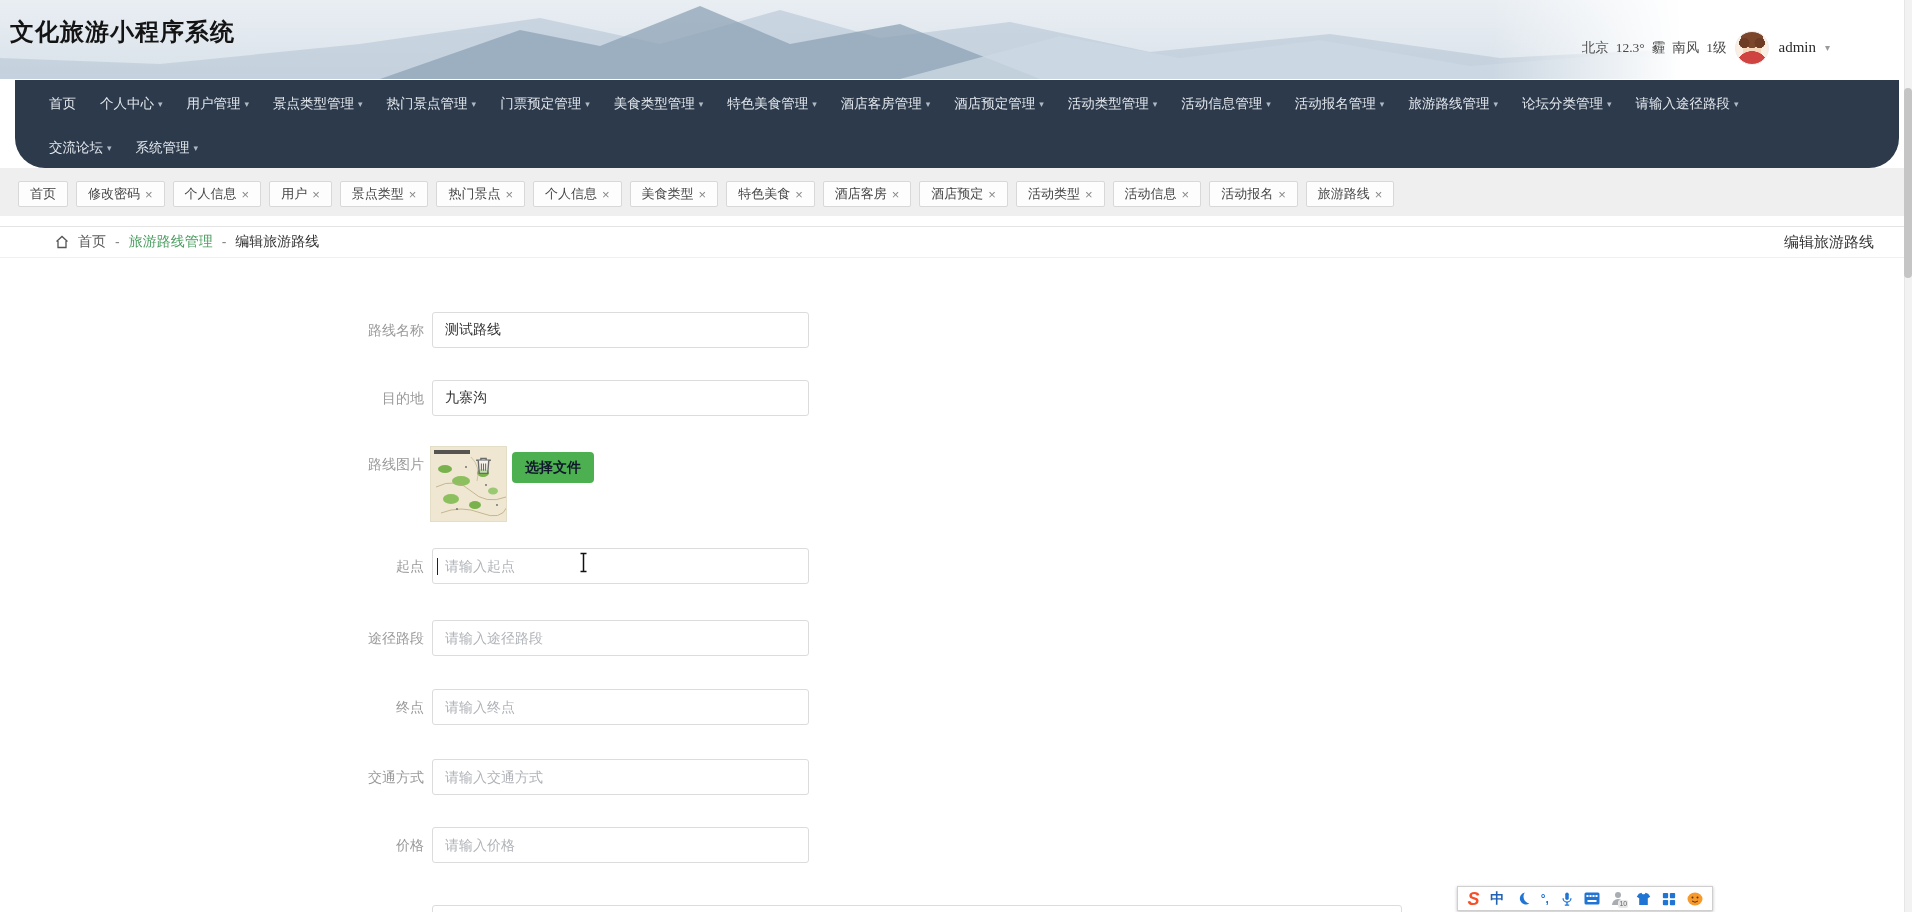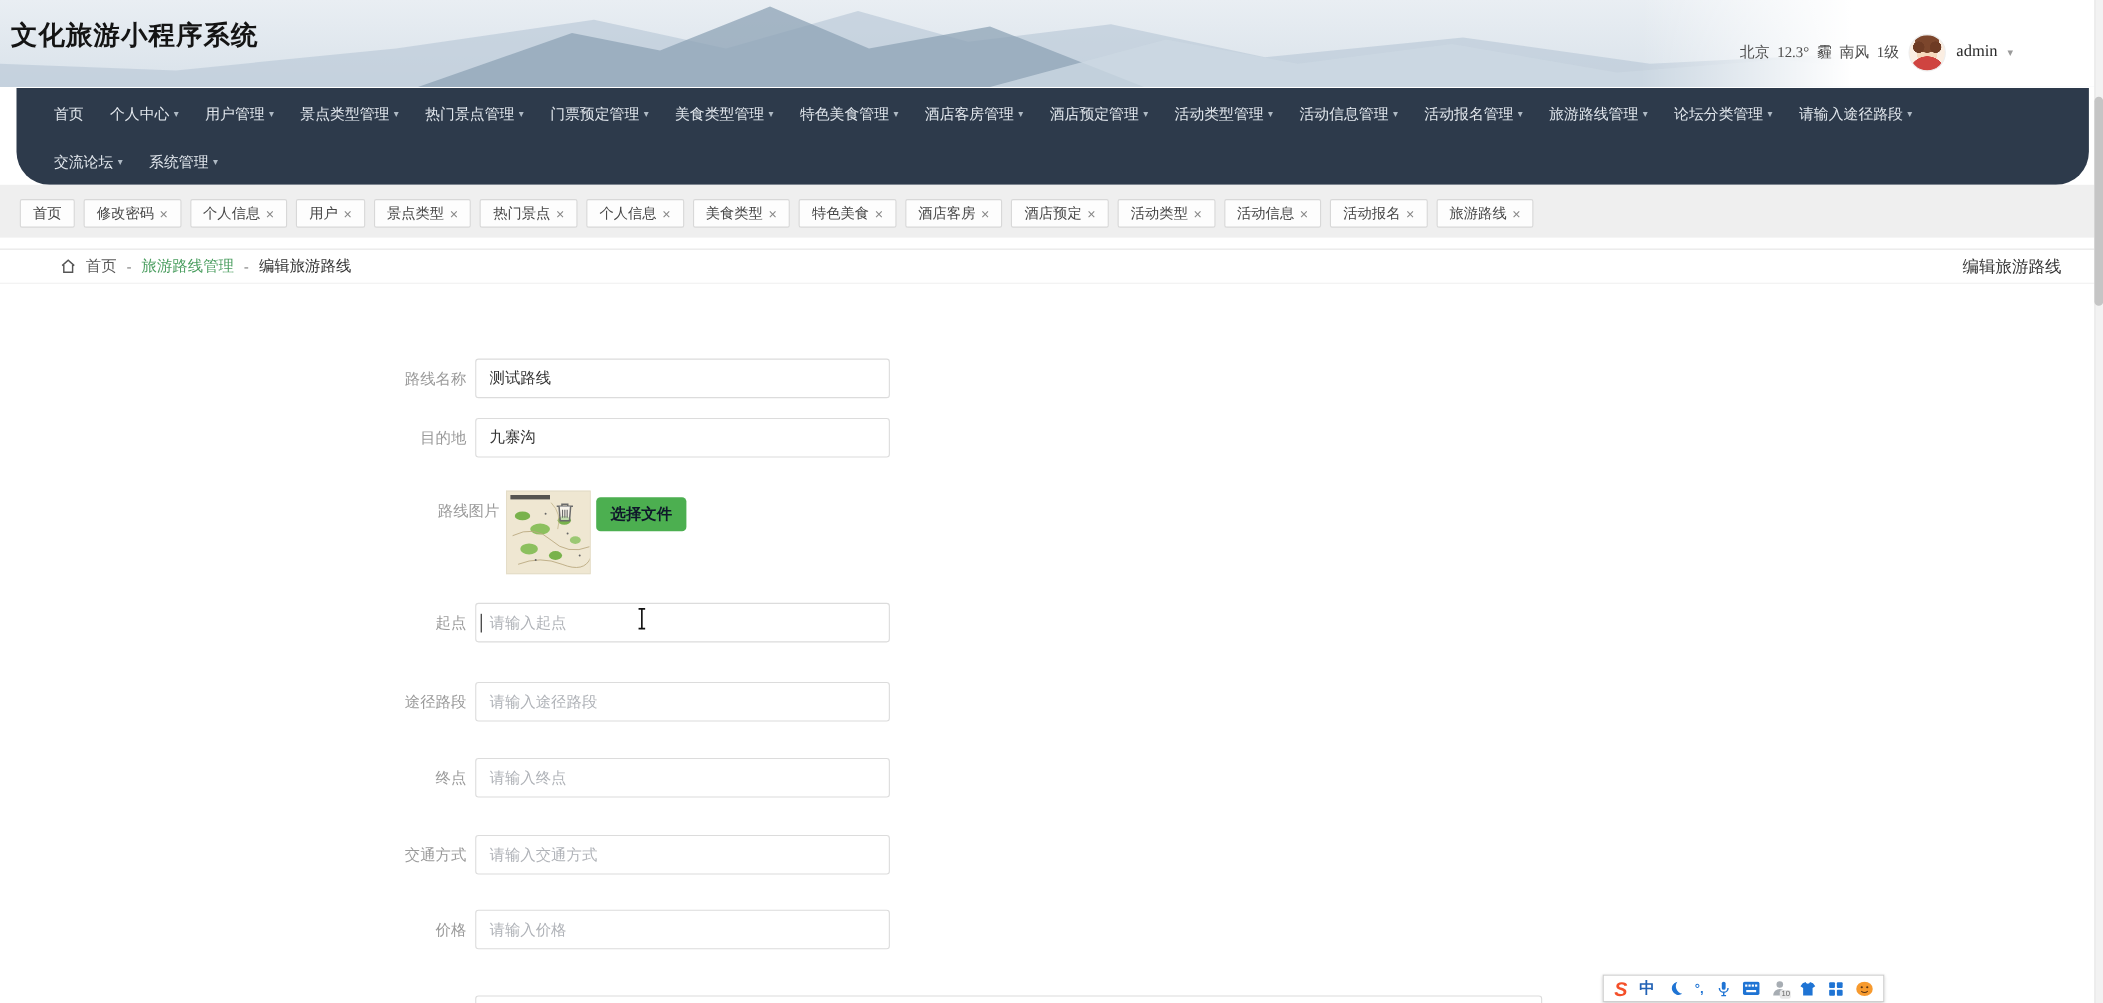--- a/index.html
+++ b/index.html
@@ -52,21 +52,21 @@
 
   
   .frow{position:absolute;left:0;width:1912px;height:36px;}
   .flabel{position:absolute;left:250px;width:174px;line-height:36px;text-align:right;
     font-size:14px;color:#9a9a9a;}
   .finput{position:absolute;left:432px;top:0;width:377px;height:36px;box-sizing:border-box;
     border:1px solid #dcdcdc;border-radius:3px;padding:0 12px;font-size:14px;color:#333;
     font-family:inherit;background:#fff;outline:none;}
   .finput::placeholder{color:#b0b3b8;}
 
-  .imgrow{position:absolute;left:0;top:446px;width:1756px;height:80px;margin-left:30px;}
+  .imgrow{position:absolute;left:0;top:446px;width:1756px;height:80px;}
   .thumb{position:absolute;left:430px;top:0;width:77px;height:76px;border:1px solid #e4ddc8;
     box-sizing:border-box;overflow:hidden;background:#efe7d2;cursor:pointer;}
   .trash{position:absolute;left:475px;top:10px;width:17px;height:19px;cursor:pointer;}
   .upbtn{position:absolute;left:512px;top:6px;height:31px;padding:0 13px;background:#4caf50;
     border:none;border-radius:4px;color:#0f172a;font-size:14px;font-weight:bold;cursor:pointer;font-family:inherit;}
 
   .caret-bar{position:absolute;left:437px;top:558px;width:1px;height:17px;background:#222;}
   .ibeam{position:absolute;left:578px;top:552px;}
 
   .bigbox{position:absolute;left:432px;top:905px;width:970px;height:40px;box-sizing:border-box;
@@ -272,21 +272,21 @@
       </svg>
       <span>首页</span>
       <span class="crumb-sep">-</span>
       <span class="crumb-link">旅游路线管理</span>
       <span class="crumb-sep">-</span>
       <span class="crumb-cur">编辑旅游路线</span>
     </div>
     <div class="crumb-title">编辑旅游路线</div>
   </div>
 
-  <div class="frow" style="top:326px">
+  <div class="frow" style="top:312px">
     <label class="flabel">路线名称</label>
     <input class="finput" value="测试路线" style="">
   </div>
 
   <div class="frow" style="top:380px">
     <label class="flabel">目的地</label>
     <input class="finput" value="九寨沟" style="">
   </div>
 
   <div class="imgrow">

